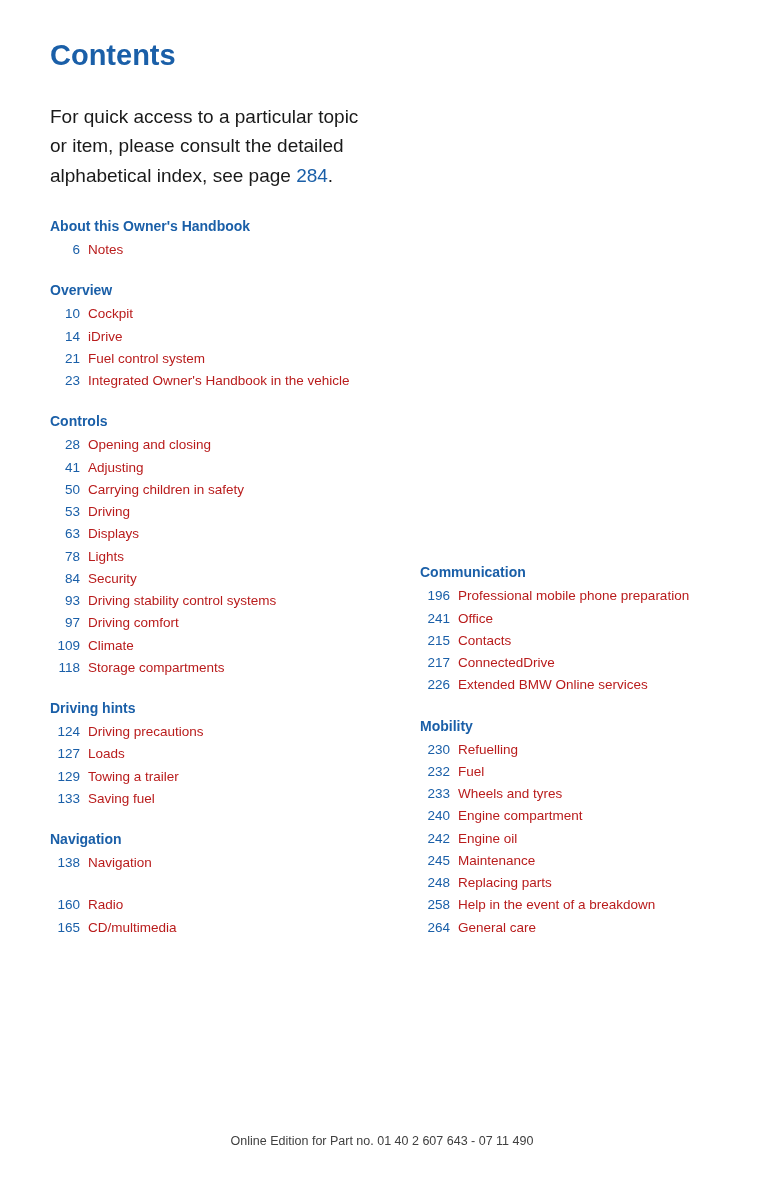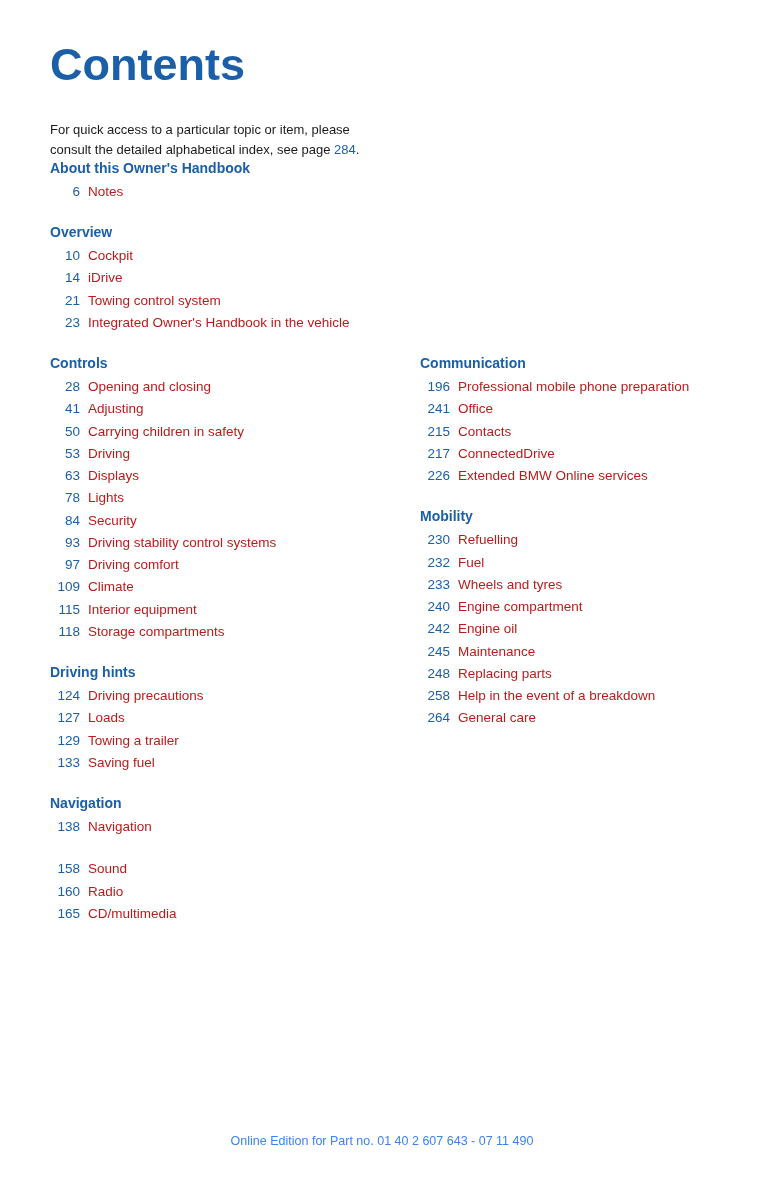--- a/index.html
+++ b/index.html
@@ -16,40 +16,41 @@
       min-height: 1178px;
       position: relative;
     }
     .page-container {
       width: 764px;
       min-height: 1178px;
       padding: 40px 50px 60px 50px;
       position: relative;
     }
     .page-title {
-      font-size: 45px;
+      font-size: 29px;
       font-weight: bold;
       color: #1a5fa8;
       margin-bottom: 30px;
       line-height: 1.1;
     }
     .intro-text {
-      font-size: 13px;
+      font-size: 19px;
       color: #1a1a1a;
+      margin-bottom: 28px;
       line-height: 1.55;
       max-width: 330px;
     }
     .intro-text .page-link {
       color: #1a5fa8;
       text-decoration: none;
     }
     .content-columns {
       display: flex;
       gap: 40px;
-      align-items: center;
+      align-items: flex-end;
     }
     .col-left {
       width: 330px;
       flex-shrink: 0;
     }
     .col-right {
       flex: 1;
     }
     .section {
       margin-bottom: 22px;
@@ -78,21 +79,21 @@
       font-size: 13.5px;
       color: #b91c1c;
     }
     .footer {
       position: absolute;
       bottom: 30px;
       left: 0;
       right: 0;
       text-align: center;
       font-size: 12.5px;
-      color: #3b82f6;
+      color: #404040;
     }
   </style>
 </head>
 <body>
 
 <div class="page-container">
   <h1 class="page-title">Contents</h1>
 
   <p class="intro-text">
     <span>For quick access to a particular topic or item, please consult the detailed alphabetical index, see page </span><a class="page-link">284</a><span>.</span>
@@ -112,21 +113,21 @@
           <div class="toc-entry">
             <span class="toc-page">10</span>
             <span class="toc-label">Cockpit</span>
           </div>
           <div class="toc-entry">
             <span class="toc-page">14</span>
             <span class="toc-label">iDrive</span>
           </div>
           <div class="toc-entry">
             <span class="toc-page">21</span>
-            <span class="toc-label">Towing control system</span>
+            <span class="toc-label">Fuel control system</span>
           </div>
           <div class="toc-entry">
             <span class="toc-page">23</span>
             <span class="toc-label">Integrated Owner's Handbook in the vehicle</span>
           </div>
         </div>
         <div class="section">
           <div class="section-title">Controls</div>
           <div class="toc-entry">
             <span class="toc-page">28</span>
@@ -162,24 +163,20 @@
           </div>
           <div class="toc-entry">
             <span class="toc-page">97</span>
             <span class="toc-label">Driving comfort</span>
           </div>
           <div class="toc-entry">
             <span class="toc-page">109</span>
             <span class="toc-label">Climate</span>
           </div>
           <div class="toc-entry">
-            <span class="toc-page">115</span>
-            <span class="toc-label">Interior equipment</span>
-          </div>
-          <div class="toc-entry">
             <span class="toc-page">118</span>
             <span class="toc-label">Storage compartments</span>
           </div>
         </div>
         <div class="section">
           <div class="section-title">Driving hints</div>
           <div class="toc-entry">
             <span class="toc-page">124</span>
             <span class="toc-label">Driving precautions</span>
           </div>
@@ -198,24 +195,20 @@
         </div>
         <div class="section">
           <div class="section-title">Navigation</div>
           <div class="toc-entry">
             <span class="toc-page">138</span>
             <span class="toc-label">Navigation</span>
           </div>
         </div>
         <div class="section">
           <div class="toc-entry">
-            <span class="toc-page">158</span>
-            <span class="toc-label">Sound</span>
-          </div>
-          <div class="toc-entry">
             <span class="toc-page">160</span>
             <span class="toc-label">Radio</span>
           </div>
           <div class="toc-entry">
             <span class="toc-page">165</span>
             <span class="toc-label">CD/multimedia</span>
           </div>
         </div>
       </div>
     <div class="col-right" id="right-col">

